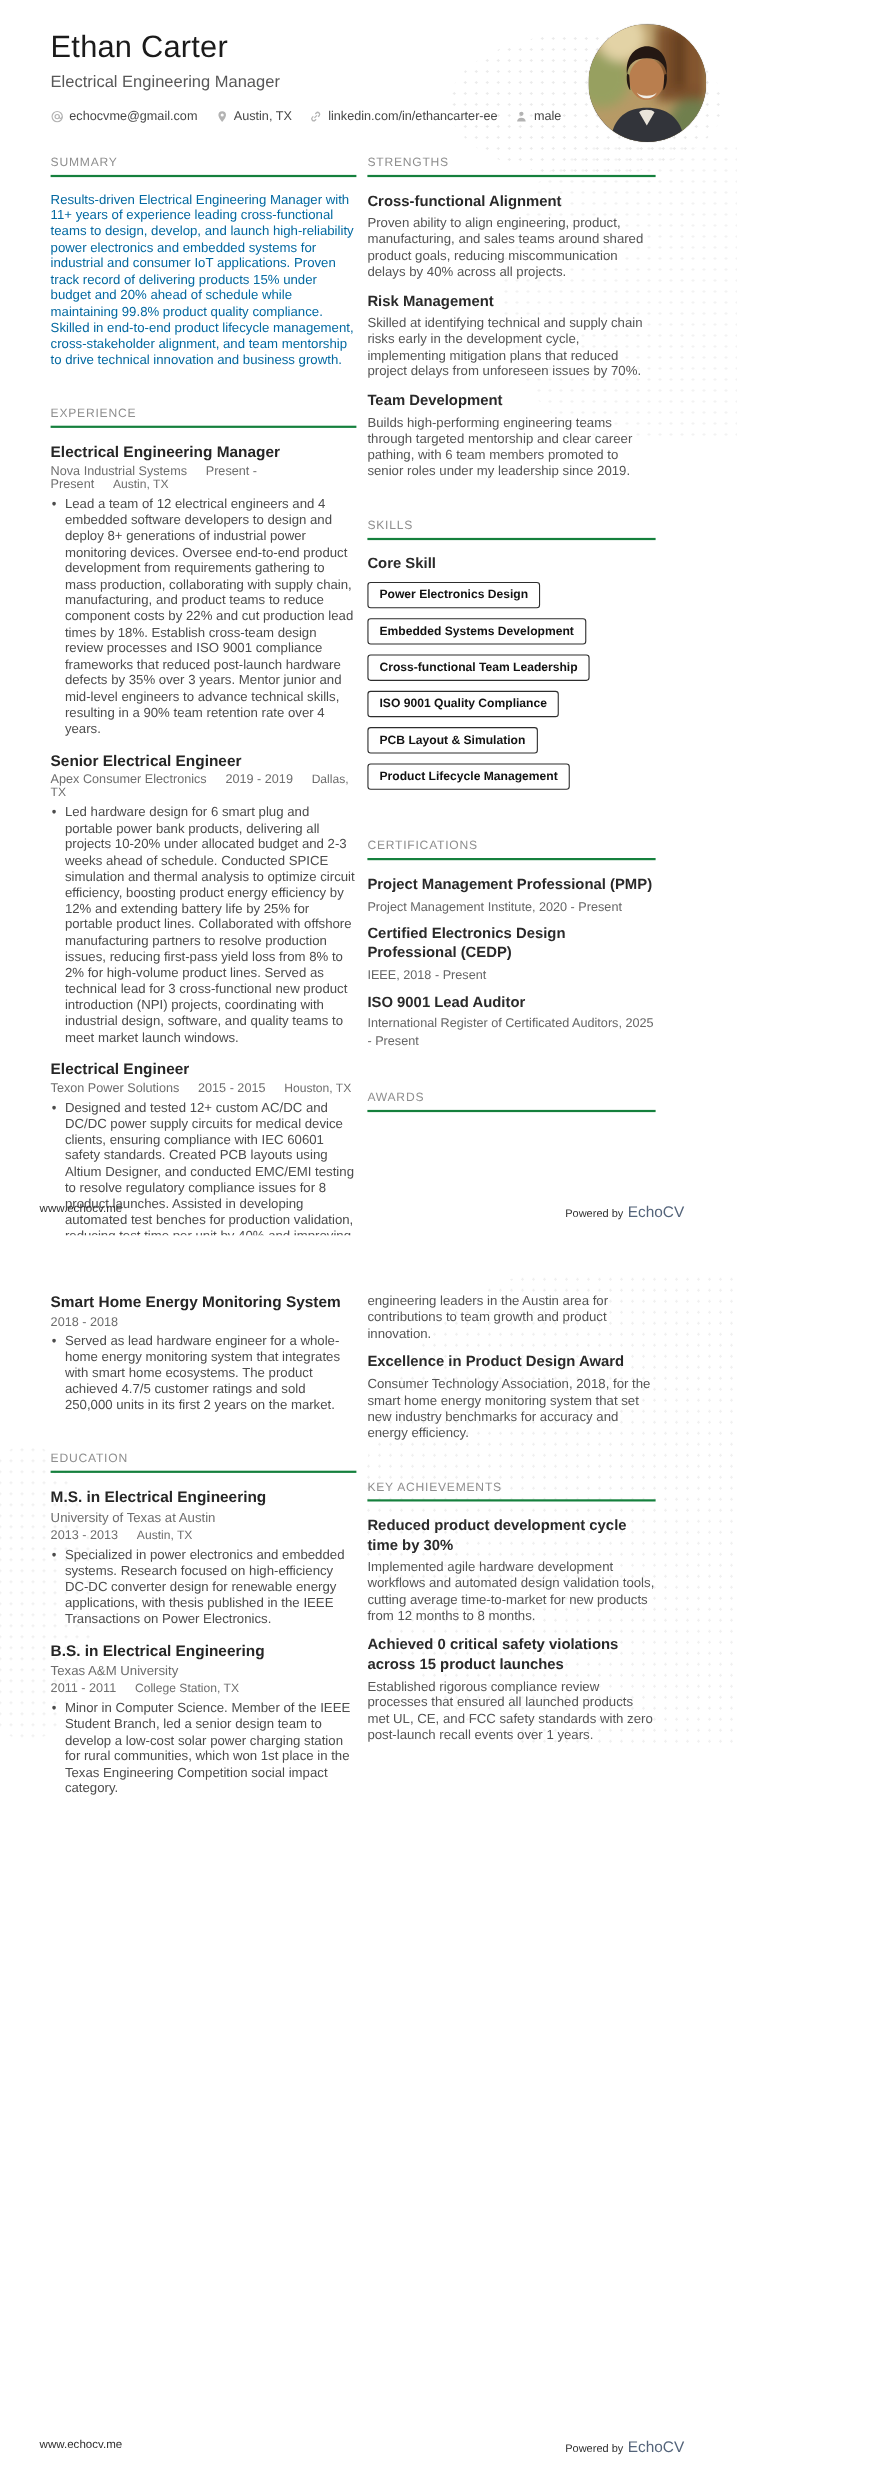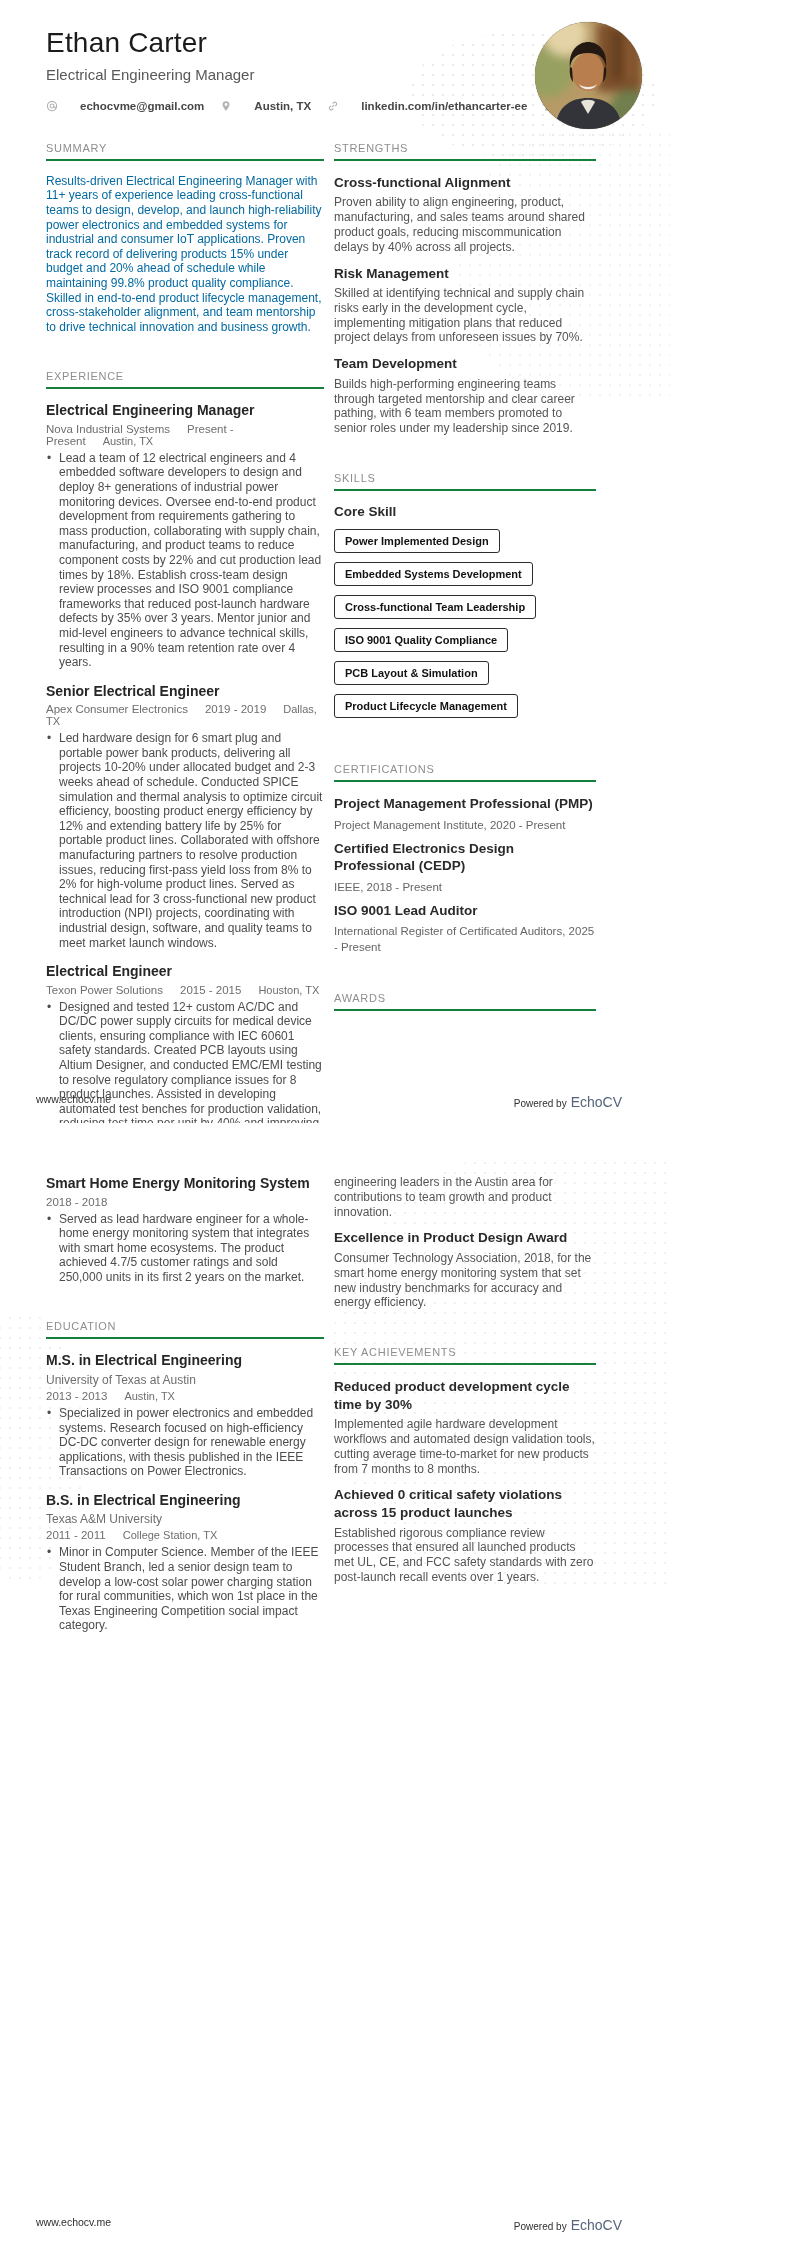--- a/index.html
+++ b/index.html
@@ -9,21 +9,21 @@
   .dots{position:absolute;background-image:radial-gradient(#dcdcdc 1.15px,transparent 1.3px);background-size:10px 10px;pointer-events:none;}
   .d1{top:30px;right:12px;width:250px;height:130px;border-radius:50%;opacity:.55;}
   .d2{top:130px;right:0;width:215px;height:270px;border-radius:60% 0 0 60%;opacity:.35;}
   .d3{top:35px;right:0;width:340px;height:430px;border-radius:50% 0 0 50%;opacity:.4;}
   .d4{top:190px;left:-35px;width:120px;height:270px;border-radius:50%;opacity:.45;}
   
   .hdr{position:relative;padding:28px 46px 0;}
   .name{font-size:28px;font-weight:500;color:#1b1b1b;letter-spacing:.2px;line-height:1.1;}
   .role{font-size:15px;color:#585858;margin-top:7px;}
   .contacts{display:flex;align-items:center;gap:16px;margin-top:17px;font-size:11.5px;color:#474747;}
-  .contact{display:flex;align-items:flex-end;gap:22px;font-weight:bold;}
+  .contact{display:flex;align-items:flex-end;gap:5px;}
   .cicon{display:inline-flex;width:12px;height:12px;color:#b3b3b3;}
   .cicon svg{width:12px;height:12px;display:block;}
   .avatar{position:absolute;top:22px;right:28px;width:107px;height:107px;border-radius:50%;overflow:hidden;z-index:2;box-shadow:0 0 0 1px rgba(0,0,0,.05);}
   .avatar svg{display:block;width:100%;height:100%;}
   
   .cols{display:flex;padding:0 74px 0 46px;margin-top:30px;position:relative;z-index:1;}
   .cols.pg2{margin-top:0;padding-top:52px;}
   .colL{width:278px;flex:none;}
   .colR{width:262px;flex:none;margin-left:auto;}
   
@@ -182,21 +182,21 @@
         <div class="ritem">
           <div class="rtitle">Team Development</div>
           <div class="rdesc">Builds high-performing engineering teams through targeted mentorship and clear career pathing, with 6 team members promoted to senior roles under my leadership since 2019.</div>
         </div>
       </div>
 
       <div class="sec">
         <div class="shead">SKILLS</div>
         <div class="group-label">Core Skill</div>
         <div class="chips">
-          <span class="chip">Power Implemented Design</span>
+          <span class="chip">Power Electronics Design</span>
           <span class="chip">Embedded Systems Development</span>
           <span class="chip">Cross-functional Team Leadership</span>
           <span class="chip">ISO 9001 Quality Compliance</span>
           <span class="chip">PCB Layout &amp; Simulation</span>
           <span class="chip">Product Lifecycle Management</span>
         </div>
       </div>
 
       <div class="sec">
         <div class="shead">CERTIFICATIONS</div>
@@ -269,21 +269,21 @@
       </div>
       <div class="ritem">
         <div class="rtitle">Excellence in Product Design Award</div>
         <div class="rdesc">Consumer Technology Association, 2018, for the smart home energy monitoring system that set new industry benchmarks for accuracy and energy efficiency.</div>
       </div>
 
       <div class="sec">
         <div class="shead">KEY ACHIEVEMENTS</div>
         <div class="ritem">
           <div class="rtitle">Reduced product development cycle time by 30%</div>
-          <div class="rdesc">Implemented agile hardware development workflows and automated design validation tools, cutting average time-to-market for new products from 7 months to 8 months.</div>
+          <div class="rdesc">Implemented agile hardware development workflows and automated design validation tools, cutting average time-to-market for new products from 12 months to 8 months.</div>
         </div>
         <div class="ritem">
           <div class="rtitle">Achieved 0 critical safety violations across 15 product launches</div>
           <div class="rdesc">Established rigorous compliance review processes that ensured all launched products met UL, CE, and FCC safety standards with zero post-launch recall events over 1 years.</div>
         </div>
       </div>
     </div>
   </div>
 
   <div class="pfoot">

